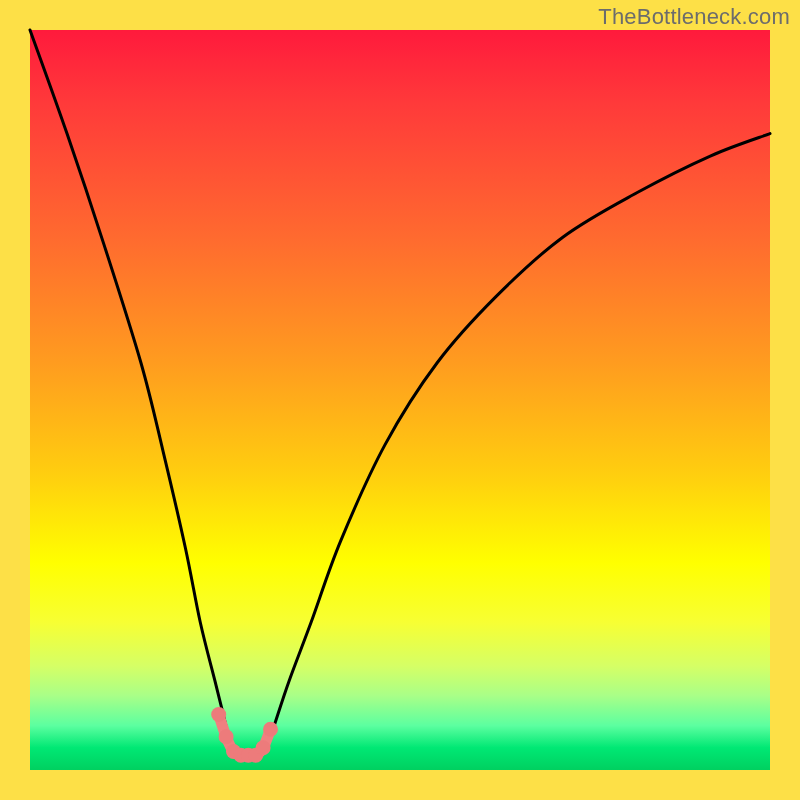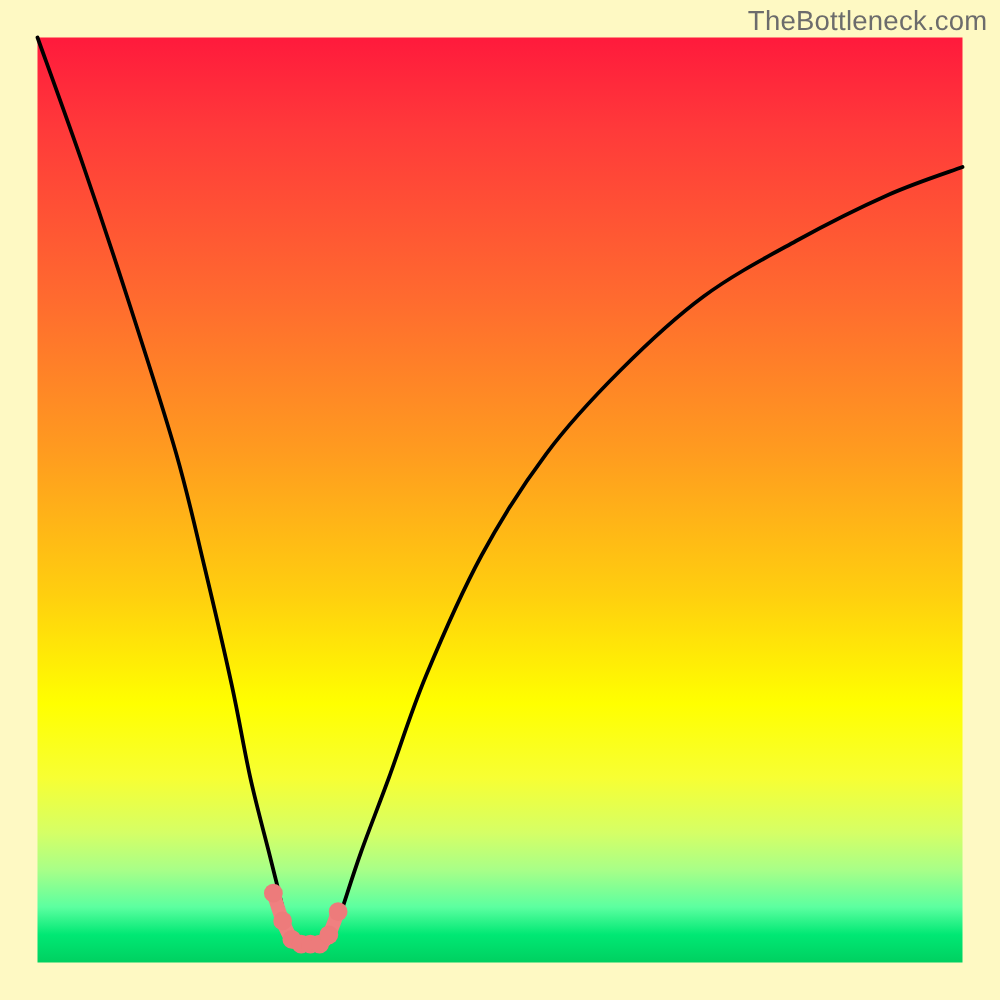--- a/index.html
+++ b/index.html
@@ -9,21 +9,21 @@
     height: 800px;
     overflow: hidden;
     background: #000;
     font-family: Arial, Helvetica, sans-serif;
   }
   .frame {
     position: absolute;
     top: 0; left: 0;
     width: 800px;
     height: 800px;
-    background: #fef9c3;
+    background: #fde047;
   }
   .plot-area {
     position: absolute;
     top: 30px;
     left: 30px;
     width: 740px;
     height: 740px;
     background: linear-gradient(
       to bottom,
       #ff1a3c 0%,

